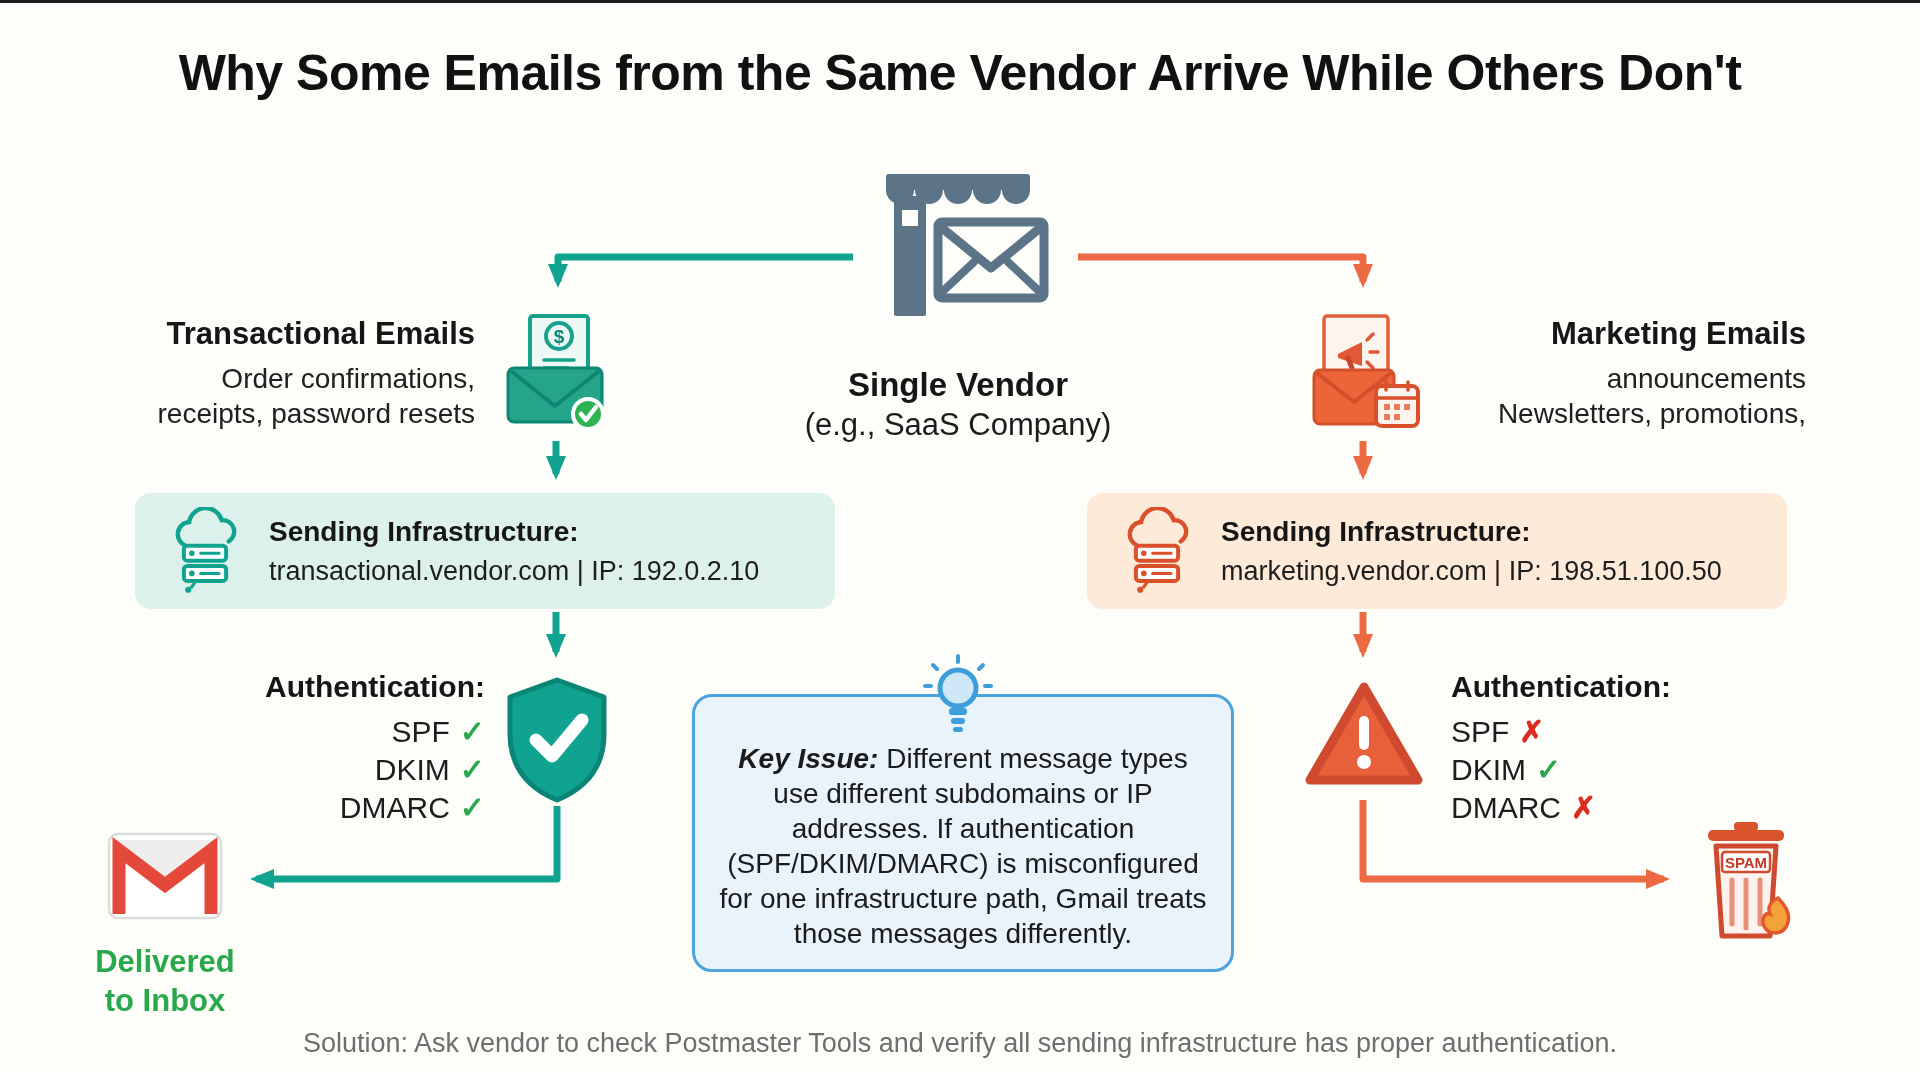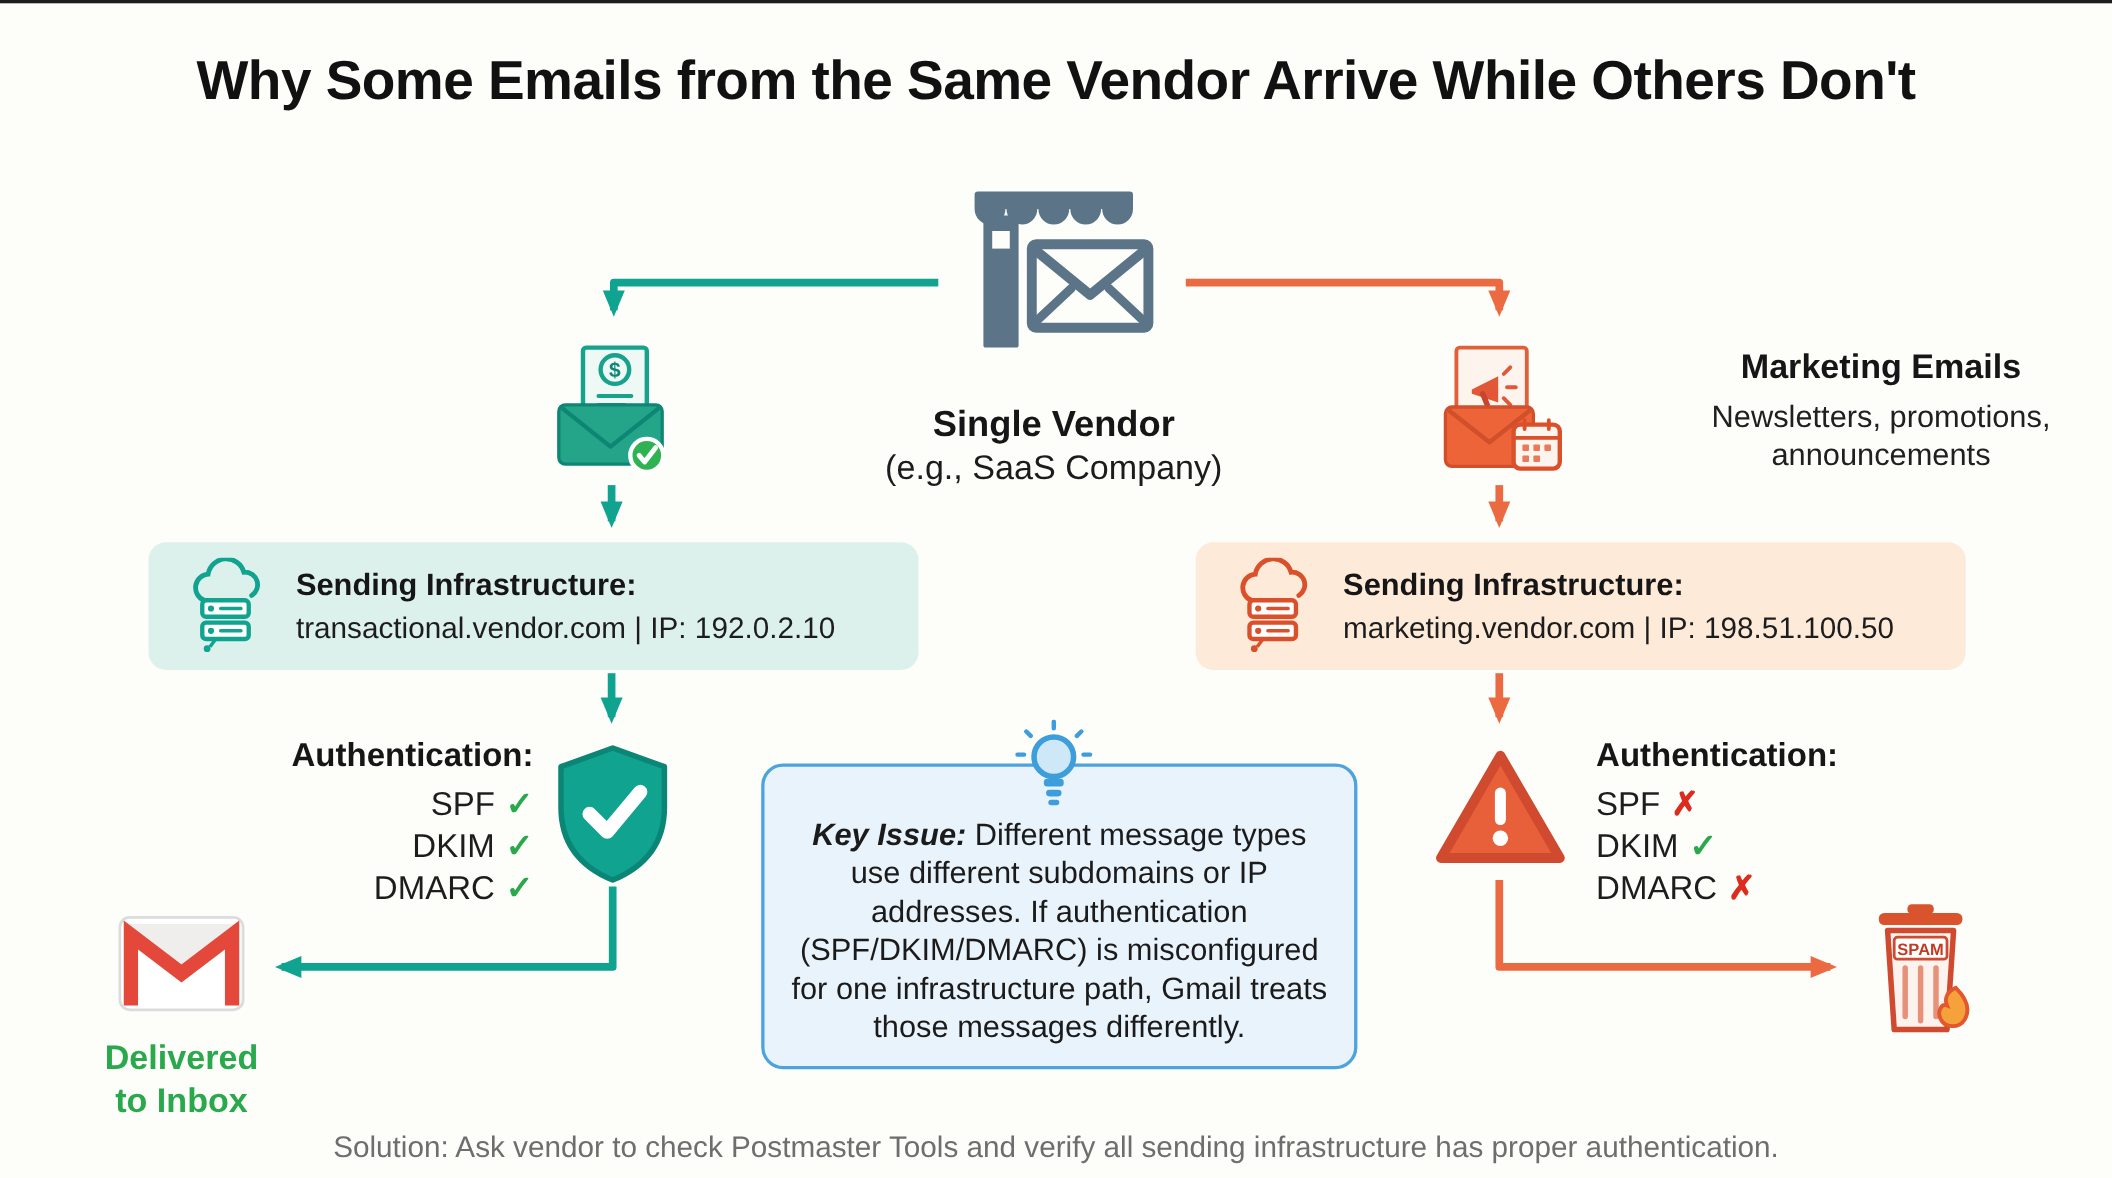--- a/index.html
+++ b/index.html
@@ -26,21 +26,21 @@
 
   .vendor-icon { left:856px; top:158px; width:204px; height:196px; color: var(--slate, #5b7487); }
   .vendor-label { position:absolute; left:758px; top:366px; width:400px; text-align:center;
                   font-size:33px; font-weight:700; }
   .vendor-sub   { position:absolute; left:708px; top:407px; width:500px; text-align:center;
                   font-size:31px; color:#1c1c1c; }
 
   .branch-head .bh-title { font-size:31px; font-weight:700; margin-bottom:9px; }
   .branch-head .bh-desc  { font-size:28px; color:#202020; line-height:35px; }
   .left-head  { position:absolute; left:110px;  top:316px; width:365px; text-align:right; }
-  .right-head { position:absolute; left:1520px; top:316px; width:380px; text-align:center; }
+  .right-head { position:absolute; left:1426px; top:316px; width:380px; text-align:right; }
 
   .tx-envelope  { left:496px;  top:312px; width:118px; height:122px; }
   .mk-envelope  { left:1304px; top:312px; width:120px; height:122px; }
 
   .infra-card {
     position:absolute; top:493px; width:700px; height:116px; border-radius:16px;
     display:flex; align-items:center; padding:0 16px; box-sizing:border-box;
   }
   .infra-left  { left:135px;  background: var(--teal-bg, #ddf1ec); }
   .infra-right { left:1087px; background: var(--orange-bg, #fdead9); }
@@ -130,38 +130,43 @@
       <rect x="38" y="38" width="32" height="120" rx="2" fill="currentColor"></rect>
       <rect x="46" y="52" width="16" height="16" fill="#fdfdfa"></rect>
       <rect x="82" y="64" width="106" height="76" rx="4" fill="#fdfdfa" stroke="currentColor" stroke-width="9"></rect>
       <path d="M86,70 L135,110 L184,70" fill="none" stroke="currentColor" stroke-width="9" stroke-linecap="round" stroke-linejoin="round"></path>
       <path d="M86,134 L118,104 M184,134 L152,104" fill="none" stroke="currentColor" stroke-width="8" stroke-linecap="round"></path>
     </svg>
   </div>
   <div class="vendor-label">Single Vendor</div>
   <div class="vendor-sub">(e.g., SaaS Company)</div>
 
+  <div class="branch-head left-head">
+    <div class="bh-title">Transactional Emails</div>
+    <div class="bh-desc">Order confirmations,</div>
+    <div class="bh-desc">receipts, password resets</div>
+  </div>
 
   <div class="icon-wrap tx-envelope">
     <svg viewBox="0 0 118 122">
       <rect x="34" y="4" width="58" height="58" rx="3" fill="#eef8f4" stroke="#17a28c" stroke-width="4"></rect>
       <circle cx="63" cy="24" r="13" fill="none" stroke="#17a28c" stroke-width="4"></circle>
       <text x="63" y="31" text-anchor="middle" font-size="19" font-weight="bold" fill="#0d8774">$</text>
       <path d="M48,48 H78 M48,56 H72" stroke="#17a28c" stroke-width="3.5" stroke-linecap="round"></path>
       <rect x="12" y="56" width="94" height="54" rx="6" fill="#24a489" stroke="#0d8774" stroke-width="3"></rect>
       <path d="M15,59 L59,94 L103,59" fill="none" stroke="#0d8774" stroke-width="4" stroke-linejoin="round"></path>
       <circle cx="92" cy="102" r="15" fill="#2fb252" stroke="#ffffff" stroke-width="4"></circle>
       <path d="M85,102 L90,108 L100,95" fill="none" stroke="#ffffff" stroke-width="4.5" stroke-linecap="round" stroke-linejoin="round"></path>
     </svg>
   </div>
 
   <div class="branch-head right-head">
     <div class="bh-title">Marketing Emails</div>
+    <div class="bh-desc">announcements</div>
     <div class="bh-desc">Newsletters, promotions,</div>
-    <div class="bh-desc">announcements</div>
   </div>
 
   <div class="icon-wrap mk-envelope">
     <svg viewBox="0 0 120 122">
       <rect x="20" y="4" width="64" height="56" rx="3" fill="#fdf4ee" stroke="#e0603a" stroke-width="3.5"></rect>
       <path d="M34,42 L58,30 V54 L34,46 Z" fill="#e25738"></path>
       <path d="M44,46 L48,56" stroke="#c9442c" stroke-width="5" stroke-linecap="round"></path>
       <path d="M63,28 L69,22 M66,40 H74 M63,50 L69,56" fill="none" stroke="#e25738" stroke-width="3.5" stroke-linecap="round"></path>
       <rect x="10" y="58" width="80" height="54" rx="6" fill="#ec6438" stroke="#d14f2b" stroke-width="3"></rect>
       <path d="M13,61 L50,90 L87,61" fill="none" stroke="#d14f2b" stroke-width="4" stroke-linejoin="round"></path>

